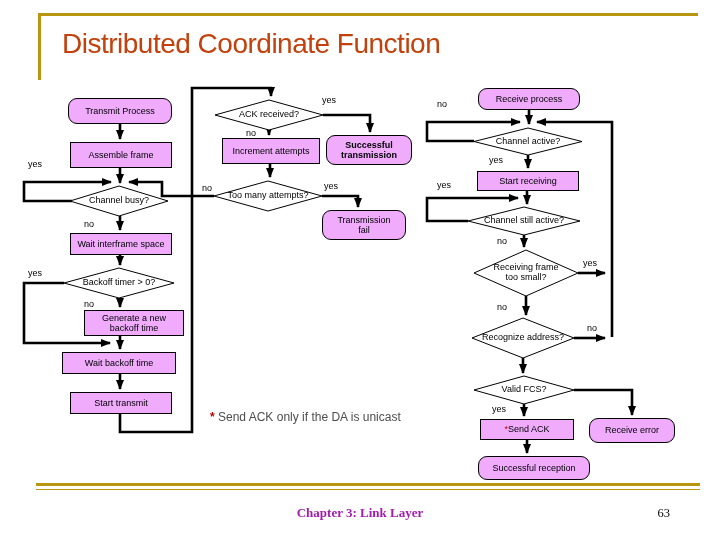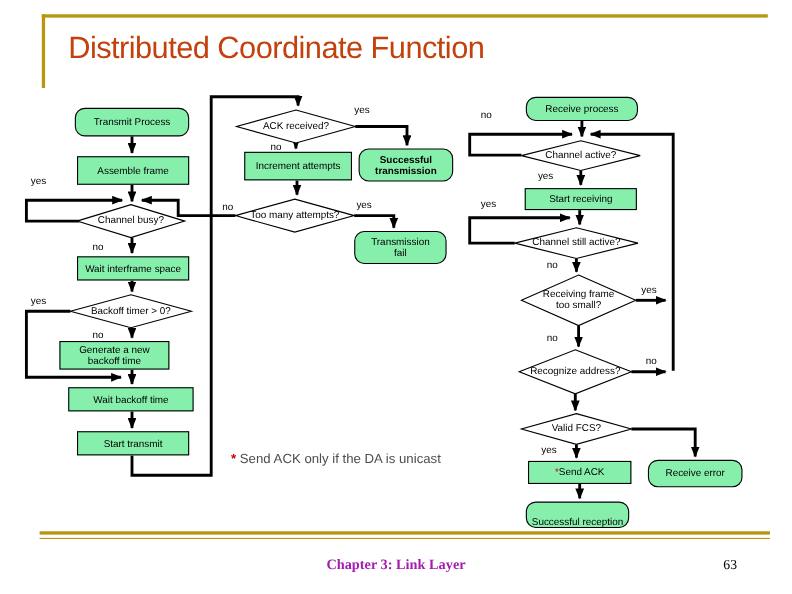--- a/index.html
+++ b/index.html
@@ -20,21 +20,21 @@
     font-family:"Liberation Serif",serif;font-weight:bold;font-size:13px;color:#a21caf;
   }
   .footer-page{
     position:absolute;right:50px;top:506px;
     font-family:Liberation Serif, serif;font-size:12.5px;color:#000;
   }
   
   #connectors{position:absolute;left:0;top:0;z-index:1;pointer-events:none;}
   .node{
     position:absolute;z-index:2;box-sizing:border-box;
-    border:1px solid #000;background:#86efac;
+    border:1px solid #000;background:#f0abfc;
     display:flex;align-items:center;justify-content:center;
     text-align:center;font-size:9px;line-height:1.15;color:#000;
   }
   .node span{white-space:pre-line;}
   .round{border-radius:9px;}
   .diamond{
     position:absolute;z-index:2;
     display:flex;align-items:center;justify-content:center;
     text-align:center;font-size:9px;line-height:1.1;color:#000;
   }
@@ -113,21 +113,21 @@
 </div>
 <div class="node" style="left:70px;top:233px;width:102px;height:22px;">
     <span>Wait interframe space</span>
   </div>
 <div class="diamond" style="left:64px;top:268px;width:110px;height:30px;">
   <svg viewBox="0 0 100 100" preserveAspectRatio="none">
       <polygon points="50,0 100,50 50,100 0,50"></polygon>
     </svg>
   <span>Backoff timer &gt; 0?</span>
 </div>
-<div class="node" style="left:54px;top:310px;width:100px;height:26px;">
+<div class="node" style="left:84px;top:310px;width:100px;height:26px;">
     <span>Generate a new
 backoff time</span>
   </div>
 <div class="node" style="left:62px;top:352px;width:114px;height:22px;">
     <span>Wait backoff time</span>
   </div>
 <div class="node" style="left:70px;top:392px;width:102px;height:22px;align-items:center;">
     <span>Start transmit</span>
   </div>
 
@@ -192,21 +192,21 @@
     </svg>
   <span>Valid FCS?</span>
 </div>
 <div class="node" style="left:480px;top:419px;width:94px;height:21px;">
   <span class="star">*</span>
     <span>Send ACK</span>
 </div>
 <div class="node round" style="left:589px;top:418px;width:86px;height:25px;">
     <span>Receive error</span>
   </div>
-<div class="node round" style="left:478px;top:456px;width:94px;height:24px;align-items:flex-end;">
+<div class="node round" style="left:478px;top:456px;width:112px;height:24px;">
     <span>Successful reception</span>
   </div>
 
 <span class="elabel" style="left:28px;top:159px;">yes</span>
 <span class="elabel" style="left:84px;top:219px;">no</span>
 <span class="elabel" style="left:28px;top:268px;">yes</span>
 <span class="elabel" style="left:84px;top:299px;">no</span>
 <span class="elabel" style="left:322px;top:95px;">yes</span>
 <span class="elabel" style="left:246px;top:128px;">no</span>
 <span class="elabel" style="left:202px;top:183px;">no</span>

